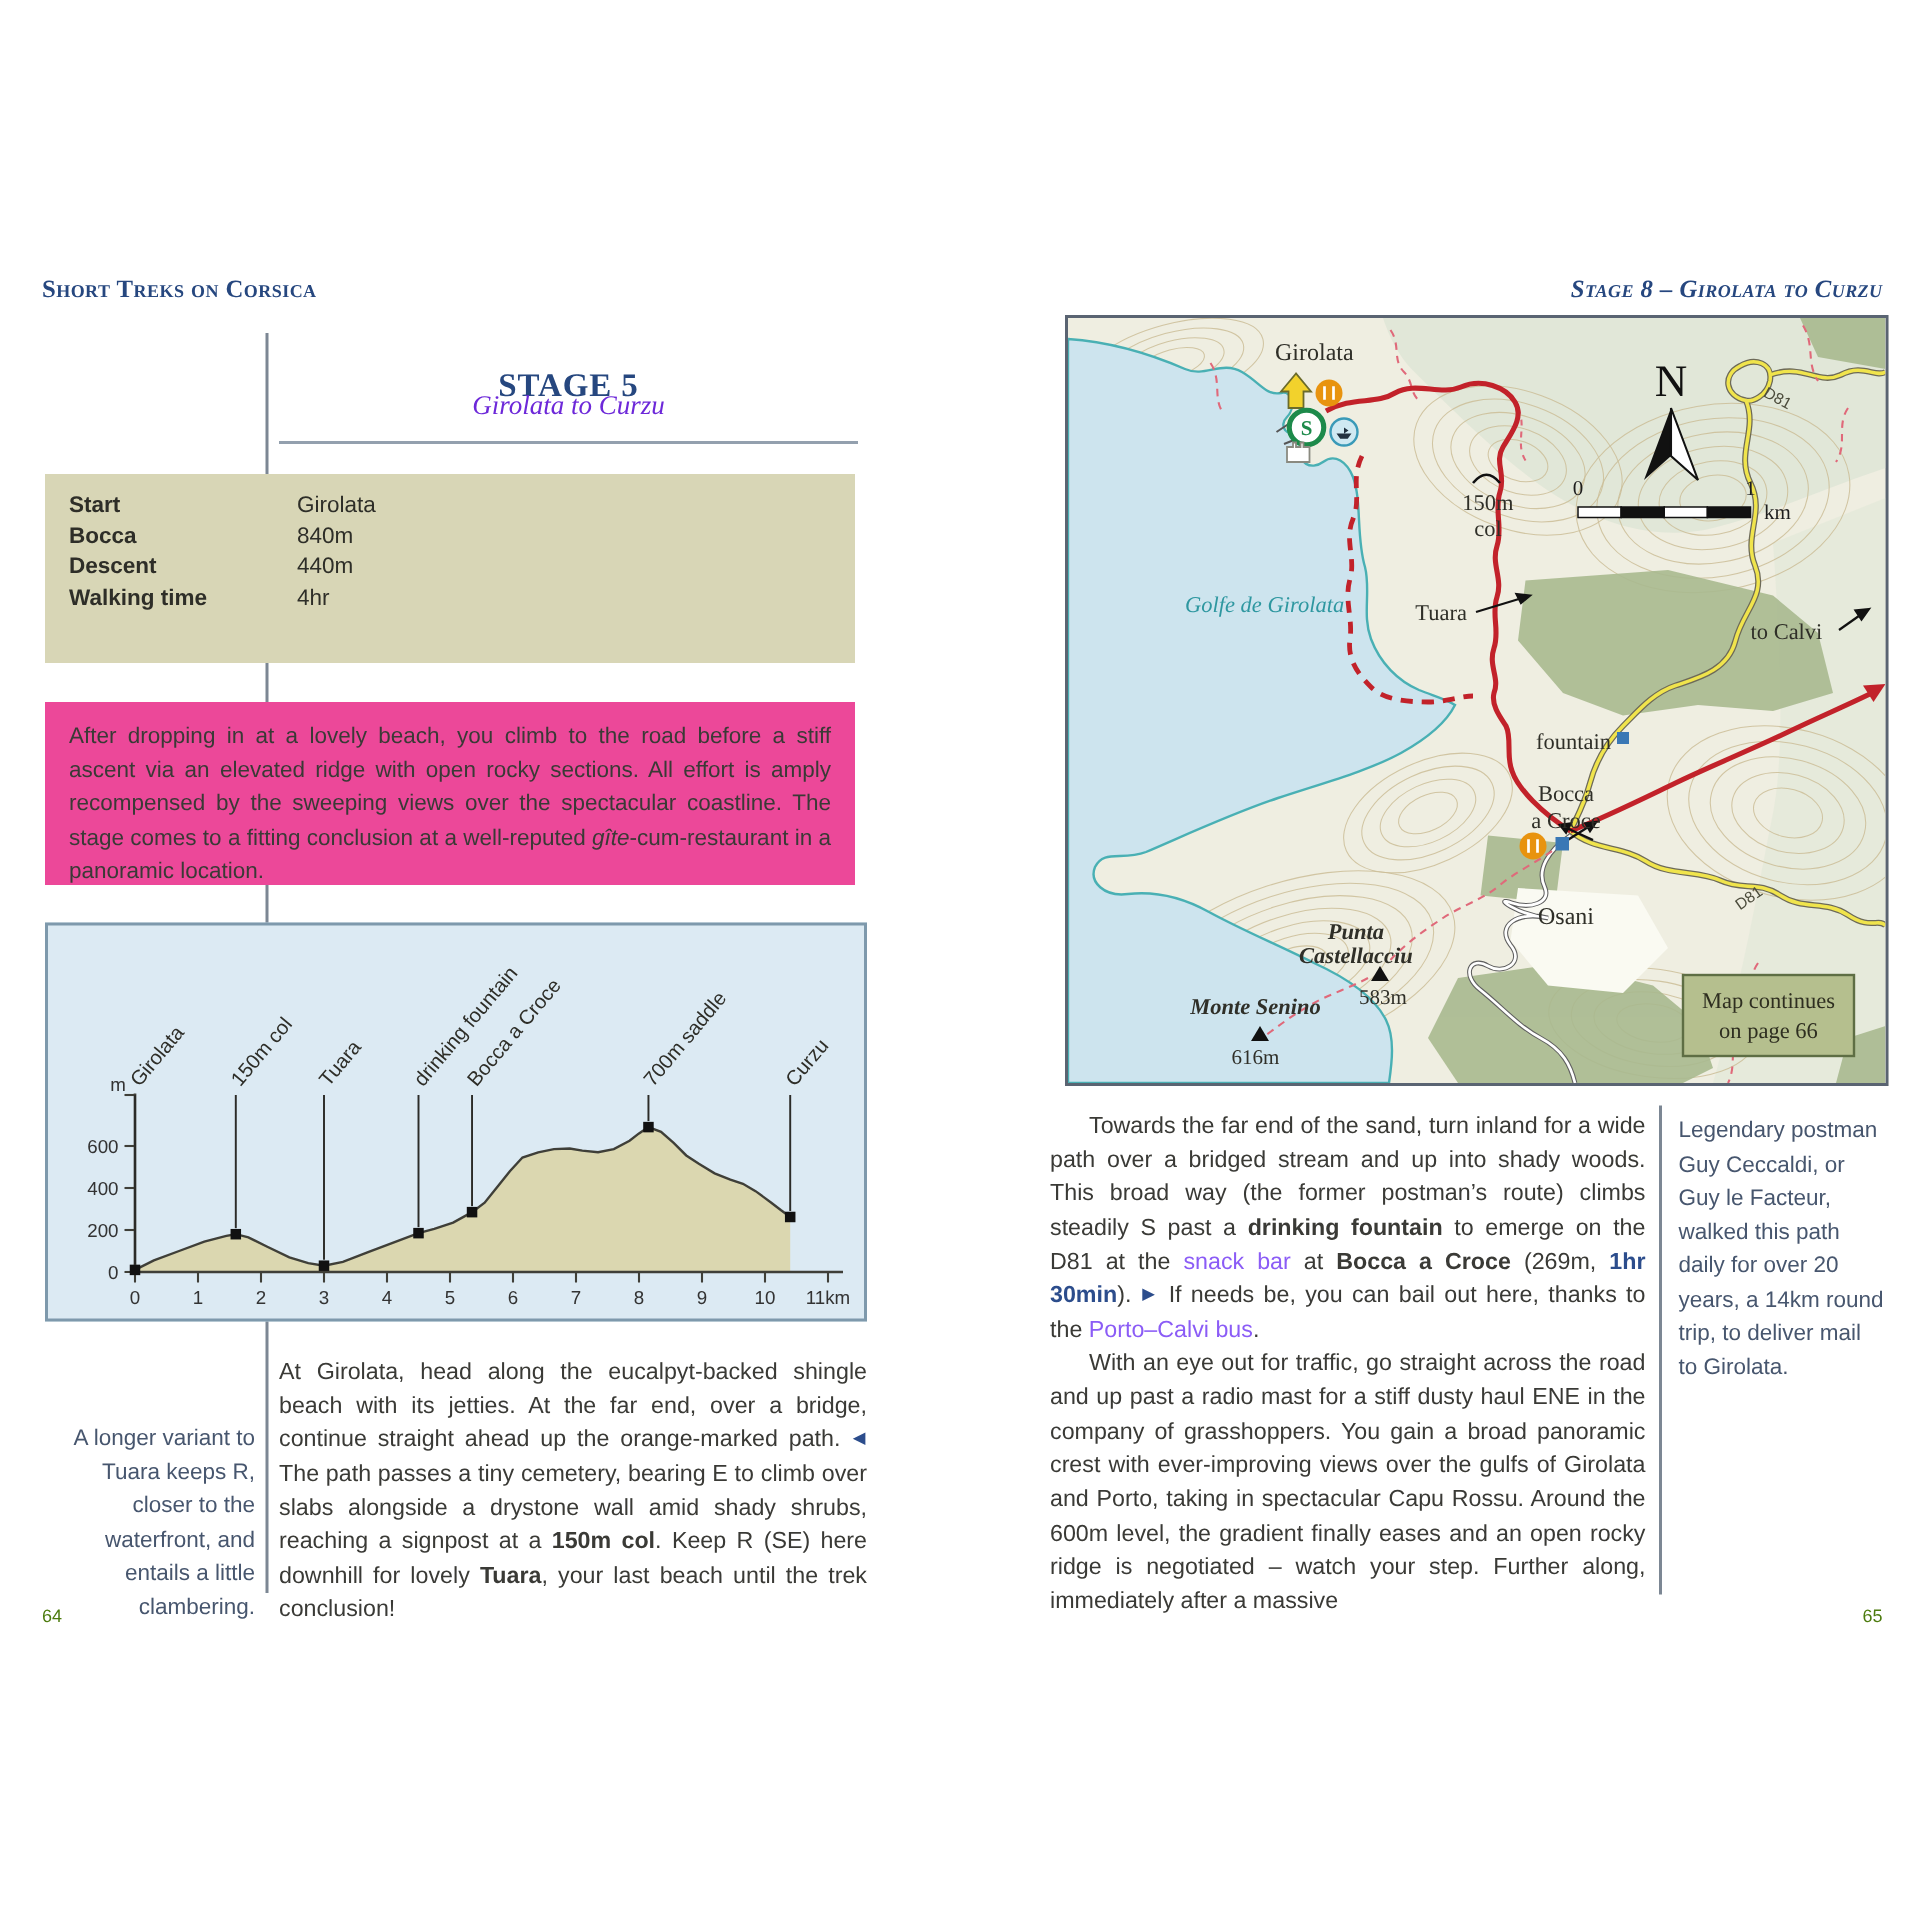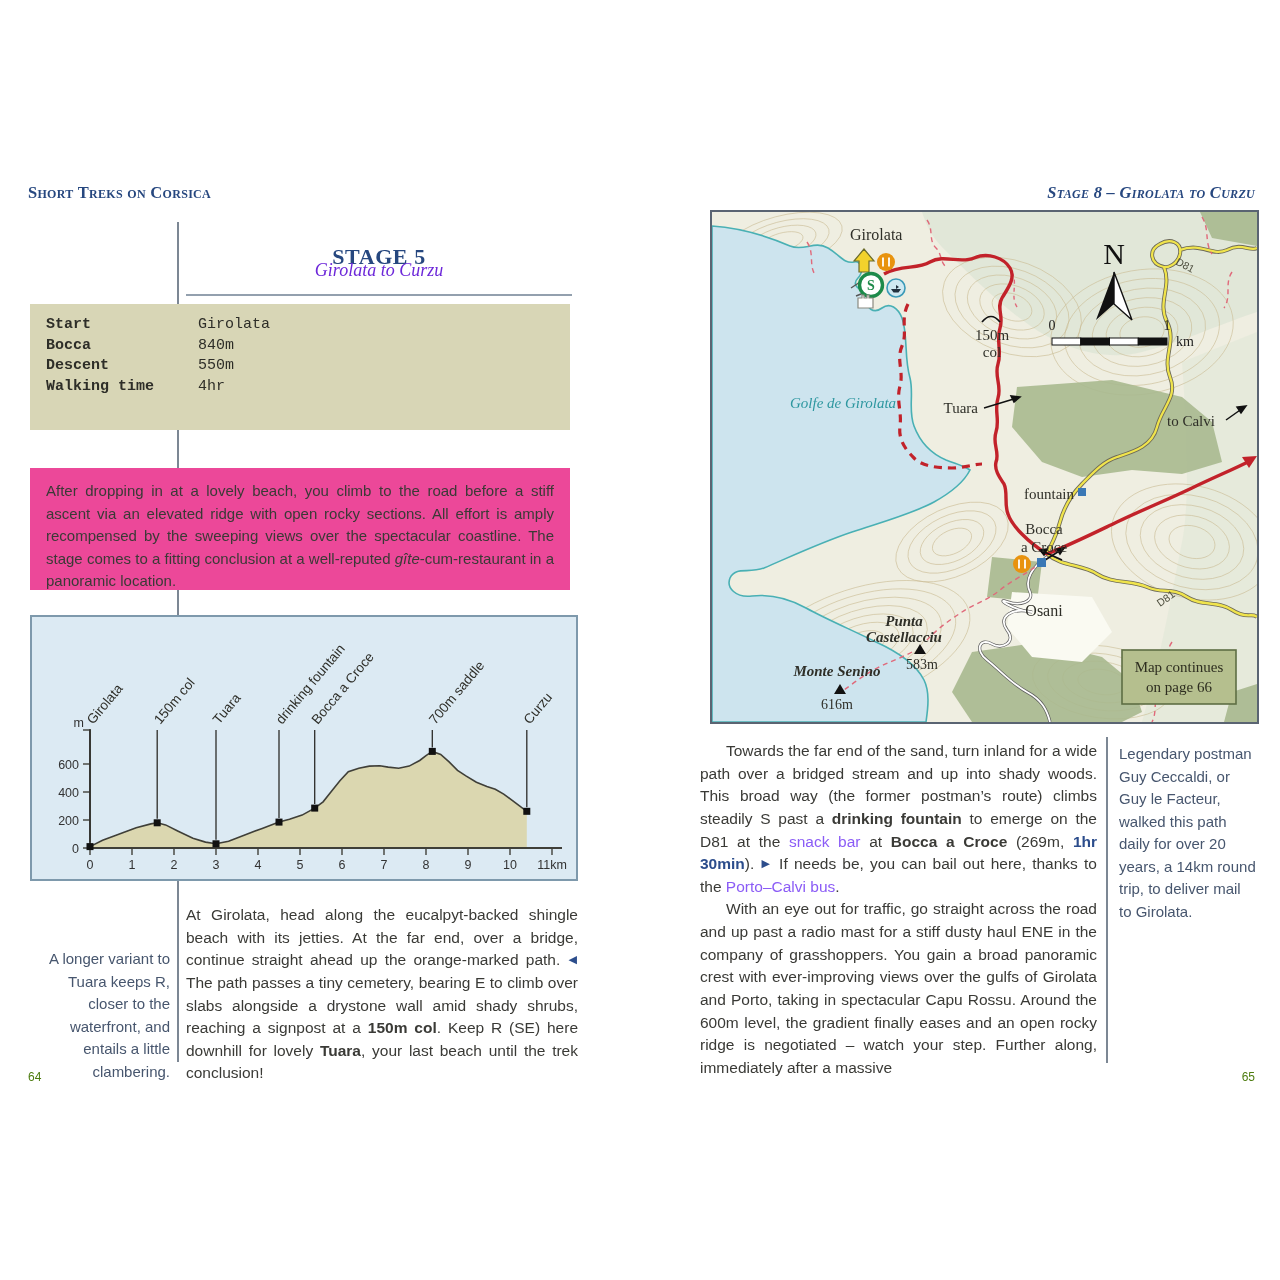--- a/index.html
+++ b/index.html
@@ -48,33 +48,33 @@
 <body>
 
 <div class="abs runhead" style="left:28px;top:183px;">Short Treks on Corsica</div>
 
 <div class="abs vline" style="left:177px;top:222px;height:840px;z-index:1;"></div>
 
 <div class="abs stage-title" style="left:186px;top:244px;width:386px;">STAGE 5</div>
 <div class="abs stage-sub" style="left:186px;top:260px;width:386px;">Girolata to Curzu</div>
 <div class="abs hrule" style="left:186px;top:294px;width:386px;"></div>
 
-<div class="abs infobox" style="left:30px;top:304px;width:540px;height:126px;font-family:Liberation Mono, monospace;">
+<div class="abs infobox" style="left:30px;top:316px;width:540px;height:126px;">
   <div>
       <div class="info-row">
         <span class="lbl">Start</span>
         <span class="val">Girolata</span>
       </div>
       <div class="info-row">
         <span class="lbl">Bocca</span>
         <span class="val">840m</span>
       </div>
       <div class="info-row">
         <span class="lbl">Descent</span>
-        <span class="val">550m</span>
+        <span class="val">440m</span>
       </div>
       <div class="info-row">
         <span class="lbl">Walking time</span>
         <span class="val">4hr</span>
       </div>
     </div>
 </div>
 
 <div class="abs summary" style="left:30px;top:468px;width:540px;height:122px;"><span>After dropping in at a lovely beach, you climb to the road before a stiff ascent via an elevated ridge with open rocky sections. All effort is amply recompensed by the sweeping views over the spectacular coastline. The stage comes to a fitting conclusion at a well-reputed </span><span class="s-i">gîte</span><span>-cum-restaurant in a panoramic location.</span></div>
 

